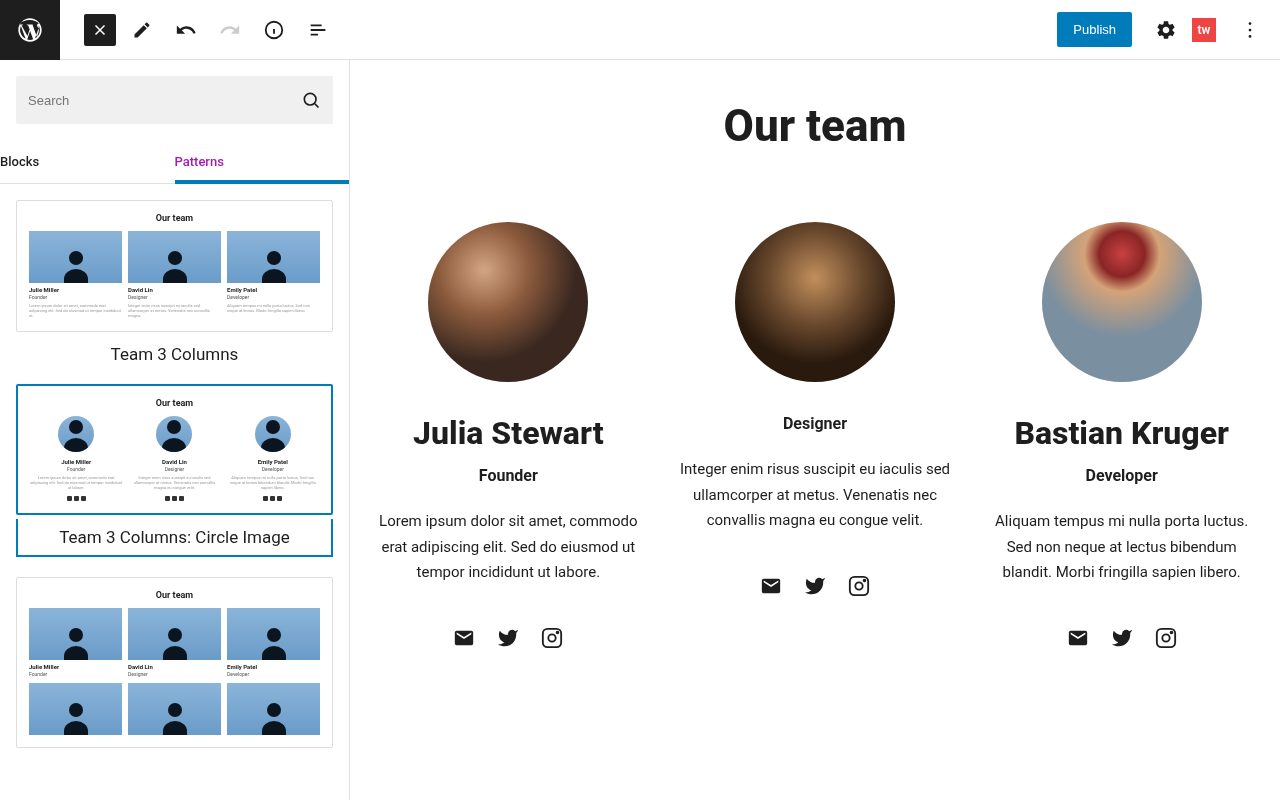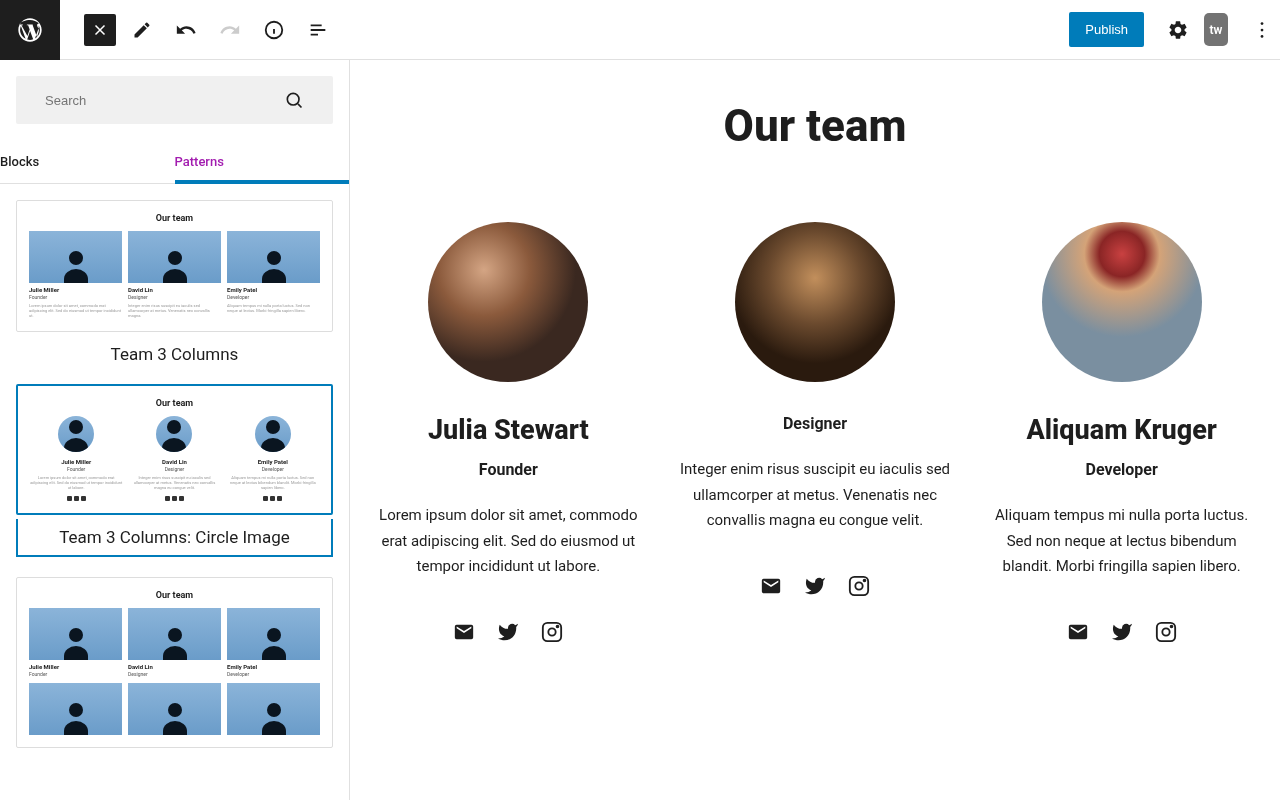--- a/index.html
+++ b/index.html
@@ -3,27 +3,27 @@
 <meta charset="utf-8">
 <style>
 *{box-sizing:border-box;margin:0;padding:0}
 body{font-family:-apple-system,BlinkMacSystemFont,"Segoe UI",Roboto,sans-serif;background:#fff;color:#1e1e1e;overflow:hidden}
 .topbar{height:60px;display:flex;align-items:center;justify-content:space-between;border-bottom:1px solid #e0e0e0;background:#fff}
 .topbar-left{display:flex;align-items:center;height:100%}
 .wp-logo{width:60px;height:60px;background:#1e1e1e;display:flex;align-items:center;justify-content:center;color:#fff}
 .tb-btn{width:36px;height:36px;display:flex;align-items:center;justify-content:center;border-radius:2px;cursor:pointer;margin-left:8px}
 .tb-close{background:#1e1e1e;color:#fff;margin-left:24px;width:32px;height:32px}
 .tb-muted{color:#ccc}
-.topbar-right{display:flex;align-items:center;gap:8px;}
+.topbar-right{display:flex;align-items:center;gap:8px;padding-right:12px}
 .publish-btn{background:#007cba;color:#fff;border:none;padding:10px 16px;font-size:13px;font-weight:500;border-radius:2px;cursor:pointer}
-.tw-badge{background:#737373;color:#fff;width:24px;height:33px;border-radius:5px;display:flex;align-items:center;justify-content:center;font-size:12px;font-weight:600}
+.tw-badge{background:#ef4444;color:#fff;width:24px;height:24px;border-radius:0;display:flex;align-items:center;justify-content:center;font-size:12px;font-weight:600}
 .app{display:flex;height:740px}
 .sidebar{width:350px;border-right:1px solid #e0e0e0;display:flex;flex-direction:column;background:#fff}
 .search-wrap{padding:16px}
-.search-box{background:#f0f0f0;border-radius:2px;display:flex;align-items:center;padding:0 29px;height:48px}
+.search-box{background:#f0f0f0;border-radius:2px;display:flex;align-items:center;padding:0 12px;height:48px}
 .search-input{border:none;background:transparent;outline:none;flex:1;font-size:13px;color:#757575}
 .tabs{display:flex;border-bottom:1px solid #e0e0e0}
 .tab{flex:1;text-align:left;padding:14px 0;font-size:13px;font-weight:500;cursor:pointer;position:relative}
 .tab.active{color:#a21caf}
 .tab.active::after{content:'';position:absolute;bottom:-1px;left:0;right:0;height:4px;background:#007cba}
 .patterns{flex:1;overflow-y:auto;padding:16px}
 .pattern{margin-bottom:20px}
 .pattern.selected .pattern-preview{border:2px solid #007cba}
 .pattern-preview{background:#fff;border:1px solid #ddd;padding:12px;border-radius:2px}
 .pv-title{text-align:center;font-size:9px;font-weight:700;margin-bottom:8px}
@@ -43,21 +43,21 @@
 .pattern-label{font-size:17px;text-align:center;margin-top:12px;color:#1e1e1e}
 .pattern.selected .pattern-label{border:2px solid #007cba;border-top:none;margin-top:4px;padding:8px;background:#fff}
 .canvas{flex:1;overflow:auto;padding:40px 20px}
 .page-title{font-size:44px;font-weight:800;text-align:center;margin-bottom:70px}
 .team-grid{display:flex;gap:30px;justify-content:center;max-width:900px;margin:0 auto}
 .member{flex:1;text-align:center}
 .avatar{width:160px;height:160px;border-radius:50%;margin:0 auto 32px;overflow:hidden}
 .av1{background:radial-gradient(circle at 35% 30%,#d4a584 0%,#8b5a3c 30%,#3a2820 60%),linear-gradient(#c9b8a0,#8b7560)}
 .av2{background:radial-gradient(circle at 50% 35%,#c28f5c 0%,#6b4a2e 35%,#2a1a0e 65%),linear-gradient(#d4c5a8,#9b8666)}
 .av3{background:radial-gradient(circle at 50% 20%,#c94141 0%,#8a2525 15%,#d4a378 25%,#7a8fa0 55%),linear-gradient(#b8ccd4,#7a95a4)}
-.member-name{font-size:27px;font-weight:800;margin-bottom:14px}
+.member-name{font-size:32px;font-weight:800;margin-bottom:14px}
 .member-role{font-size:16px;font-weight:700;margin-bottom:24px}
 .member-bio{font-size:15px;line-height:1.7;color:#1e1e1e;margin-bottom:40px}
 .socials{display:flex;justify-content:center;gap:20px}
 .soc{width:24px;height:24px;display:flex;align-items:center;justify-content:center;cursor:pointer;color:#1e1e1e}
 </style>
 </head>
 <body>
 
 <div class="topbar">
   <div class="topbar-left">
@@ -310,21 +310,21 @@
               <svg width="22" height="22" viewBox="0 0 24 24" fill="none" stroke="currentColor" stroke-width="2">
                 <rect x="2" y="2" width="20" height="20" rx="5"></rect>
                 <circle cx="12" cy="12" r="4"></circle>
                 <circle cx="18" cy="6" r="1" fill="currentColor"></circle>
               </svg>
             </div>
         </div>
       </div>
       <div class="member">
         <div class="avatar av3"></div>
-        <div class="member-name">Aliquam Kruger</div>
+        <div class="member-name">Bastian Kruger</div>
         <div class="member-role">Developer</div>
         <div class="member-bio">Aliquam tempus mi nulla porta luctus. Sed non neque at lectus bibendum blandit. Morbi fringilla sapien libero.</div>
         <div class="socials">
           <div class="soc">
               <svg width="22" height="22" viewBox="0 0 24 24" fill="currentColor">
                 <path d="M20 4H4a2 2 0 00-2 2v12a2 2 0 002 2h16a2 2 0 002-2V6a2 2 0 00-2-2zm0 4l-8 5-8-5V6l8 5 8-5v2z"></path>
               </svg>
             </div>
           <div class="soc">
               <svg width="22" height="22" viewBox="0 0 24 24" fill="currentColor">

